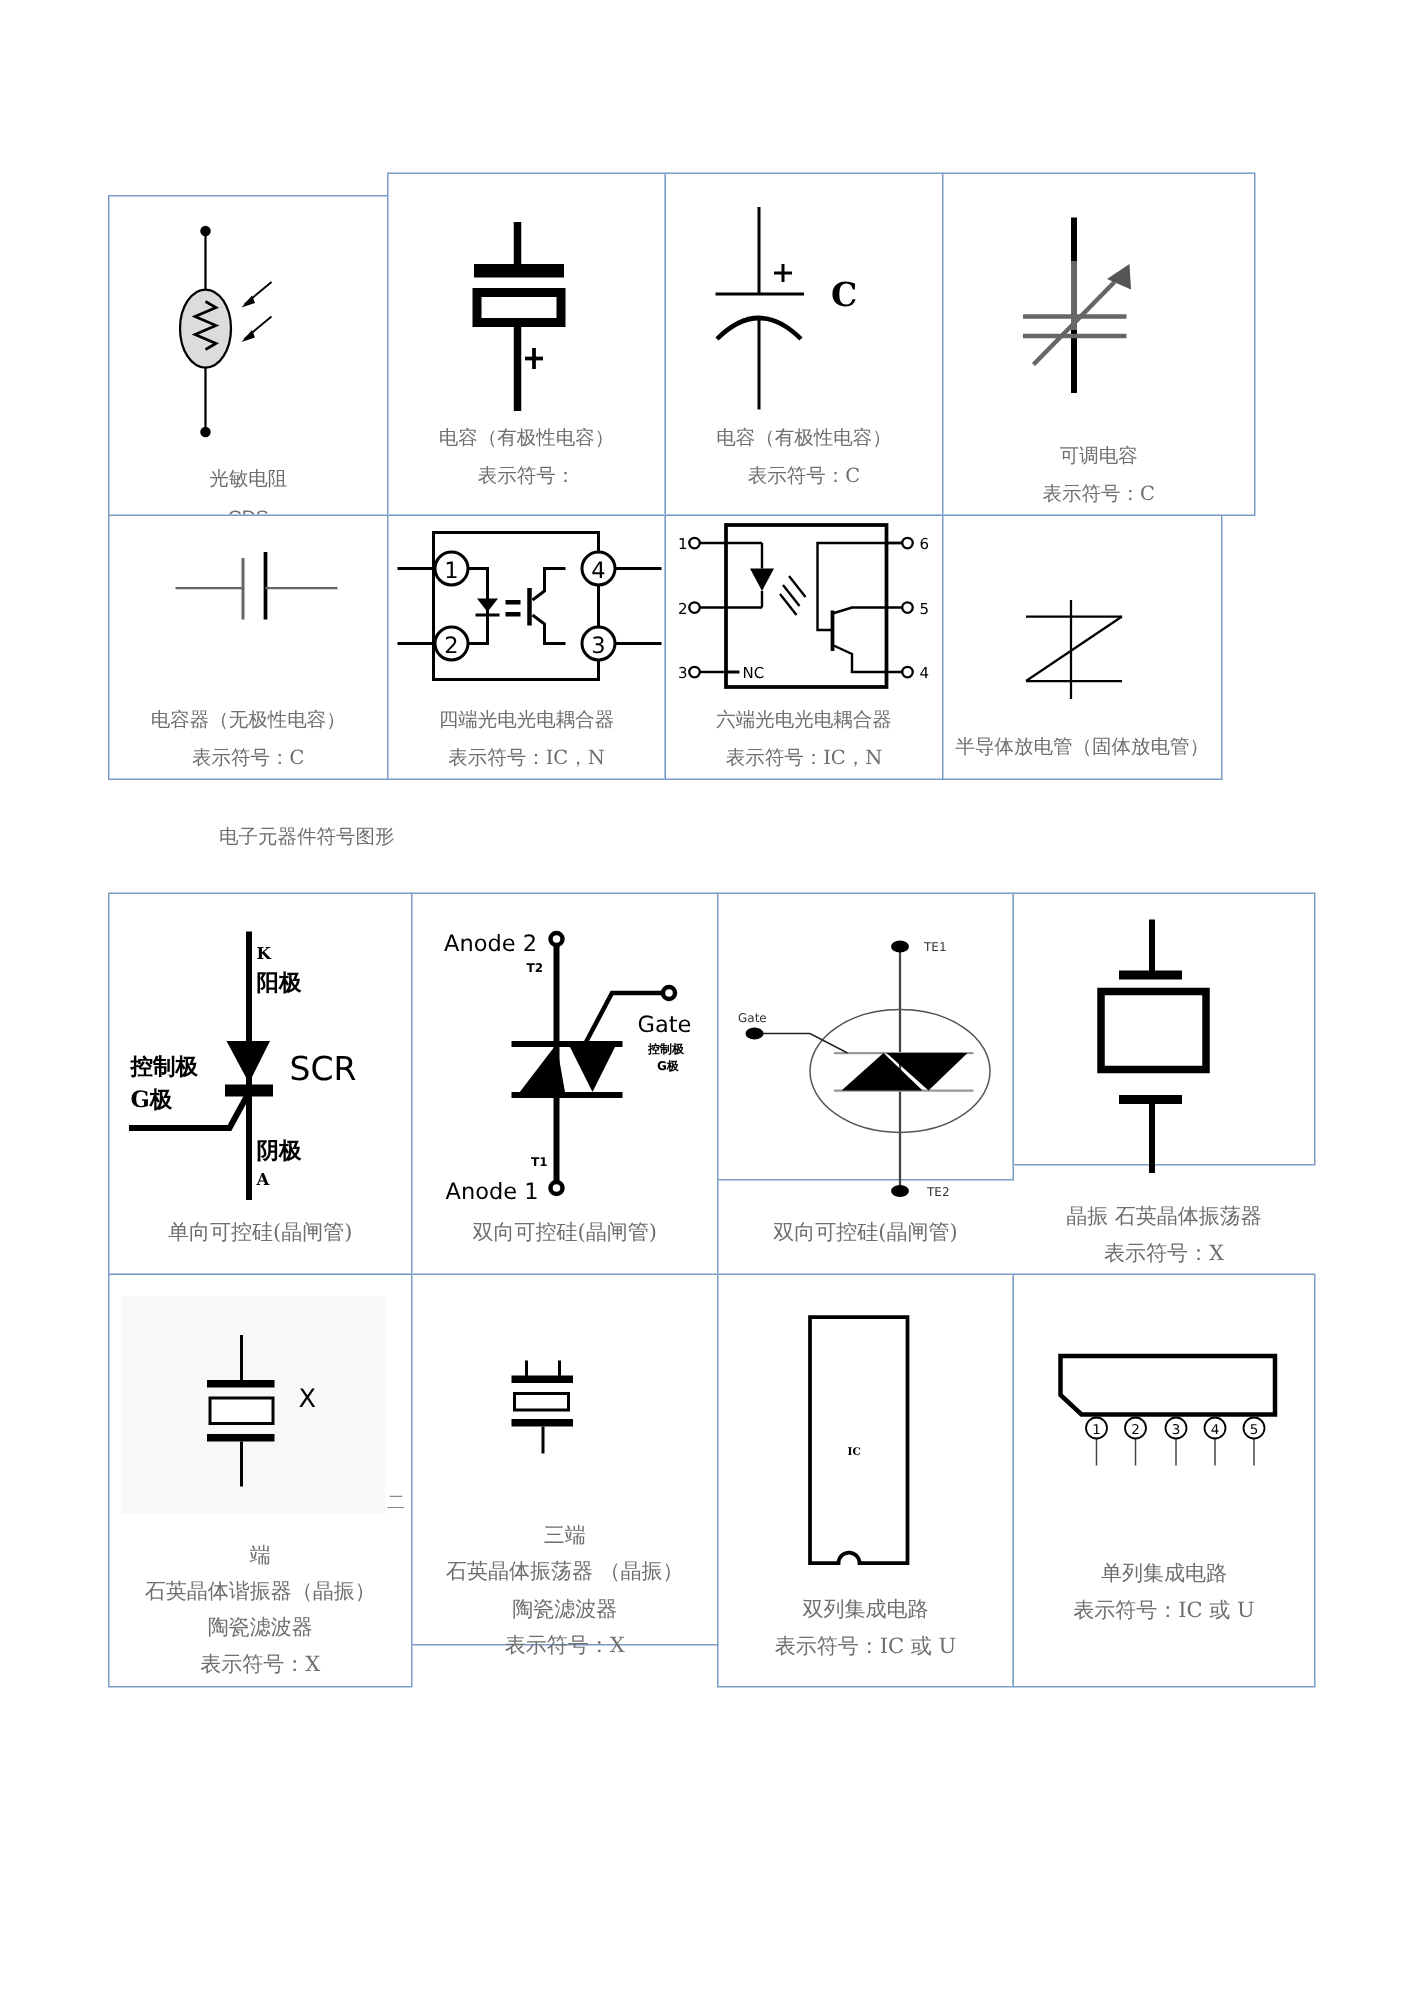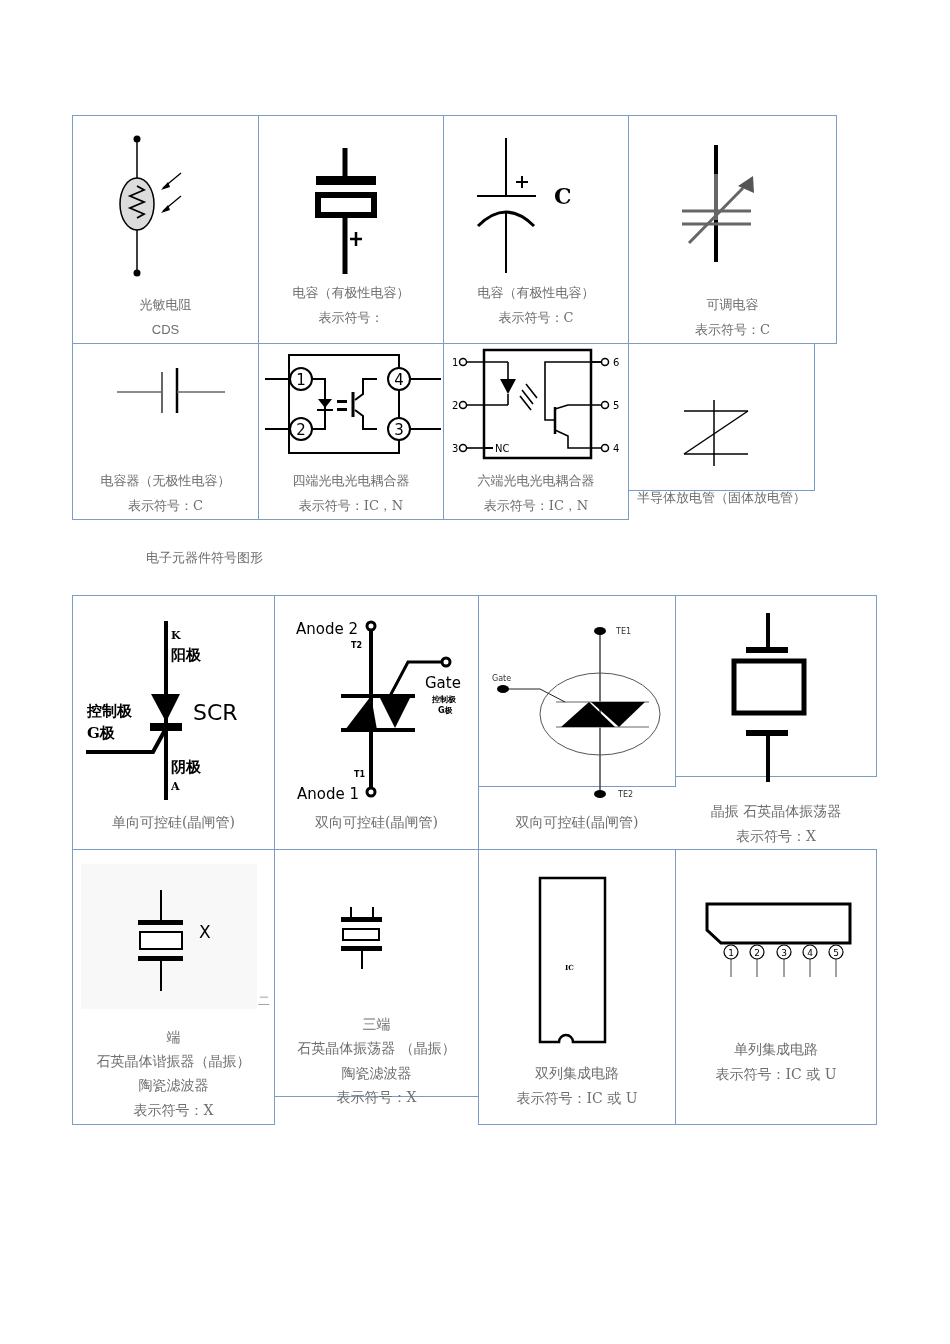--- a/index.html
+++ b/index.html
@@ -9,21 +9,21 @@
   .cap.sans { font-family:"Liberation Sans","DejaVu Sans",sans-serif; }
   svg { position:absolute; overflow:visible; }
   .doc-caption { position:absolute; left:146px; top:549px; font-size:13px; color:#6e6e6e; }
   .stray { position:absolute; font-size:12px; color:#888; }
 </style>
 </head>
 <body>
 
 <div>
 
-  <div class="cell" style="left:72px;top:115px;width:187px;height:229px;">
+  <div class="cell" style="left:72px;top:130px;width:187px;height:229px;">
     <svg width="187" height="229" style="left:0;top:0">
       <circle cx="64" cy="23" r="3.5" fill="#000"></circle>
       <circle cx="64" cy="157" r="3.5" fill="#000"></circle>
       <line x1="64" y1="23" x2="64" y2="157" stroke="#000" stroke-width="1.5"></line>
       <ellipse cx="64" cy="88" rx="17" ry="26" fill="#dcdcdc" stroke="#000" stroke-width="1.5"></ellipse>
       <polyline points="64,70 71,74 57,80 71,86 57,92 71,98 64,102" fill="none" stroke="#000" stroke-width="1.8"></polyline>
       <line x1="108" y1="57" x2="90" y2="72" stroke="#000" stroke-width="1.3"></line>
       <polygon points="88,74 95,66 97,71" fill="#000"></polygon>
       <line x1="108" y1="80" x2="90" y2="95" stroke="#000" stroke-width="1.3"></line>
       <polygon points="88,97 95,89 97,94" fill="#000"></polygon>
@@ -154,21 +154,21 @@
         <text x="169" y="108">4</text>
         <text x="169" y="65">5</text>
         <text x="169" y="22">6</text>
         <text x="51" y="108">NC</text>
       </g>
     </svg>
     <div class="cap" style="top:124px">六端光电光电耦合器</div>
     <div class="cap" style="top:149px">表示符号：IC，N</div>
   </div>
 
-  <div class="cell" style="left:628px;top:343px;width:187px;height:148px;font-family:Liberation Serif, serif;">
+  <div class="cell" style="left:628px;top:343px;width:187px;height:177px;font-family:Liberation Serif, serif;">
     <svg width="187" height="177" style="left:0;top:0">
       <line x1="85" y1="56" x2="85" y2="122" stroke="#000" stroke-width="1.5"></line>
       <line x1="55" y1="67" x2="119" y2="67" stroke="#000" stroke-width="1.5"></line>
       <line x1="55" y1="110" x2="119" y2="110" stroke="#000" stroke-width="1.5"></line>
       <line x1="55" y1="110" x2="119" y2="67" stroke="#000" stroke-width="1.5"></line>
     </svg>
     <div class="cap" style="top:141px">半导体放电管（固体放电管）</div>
   </div>
 </div>
 

